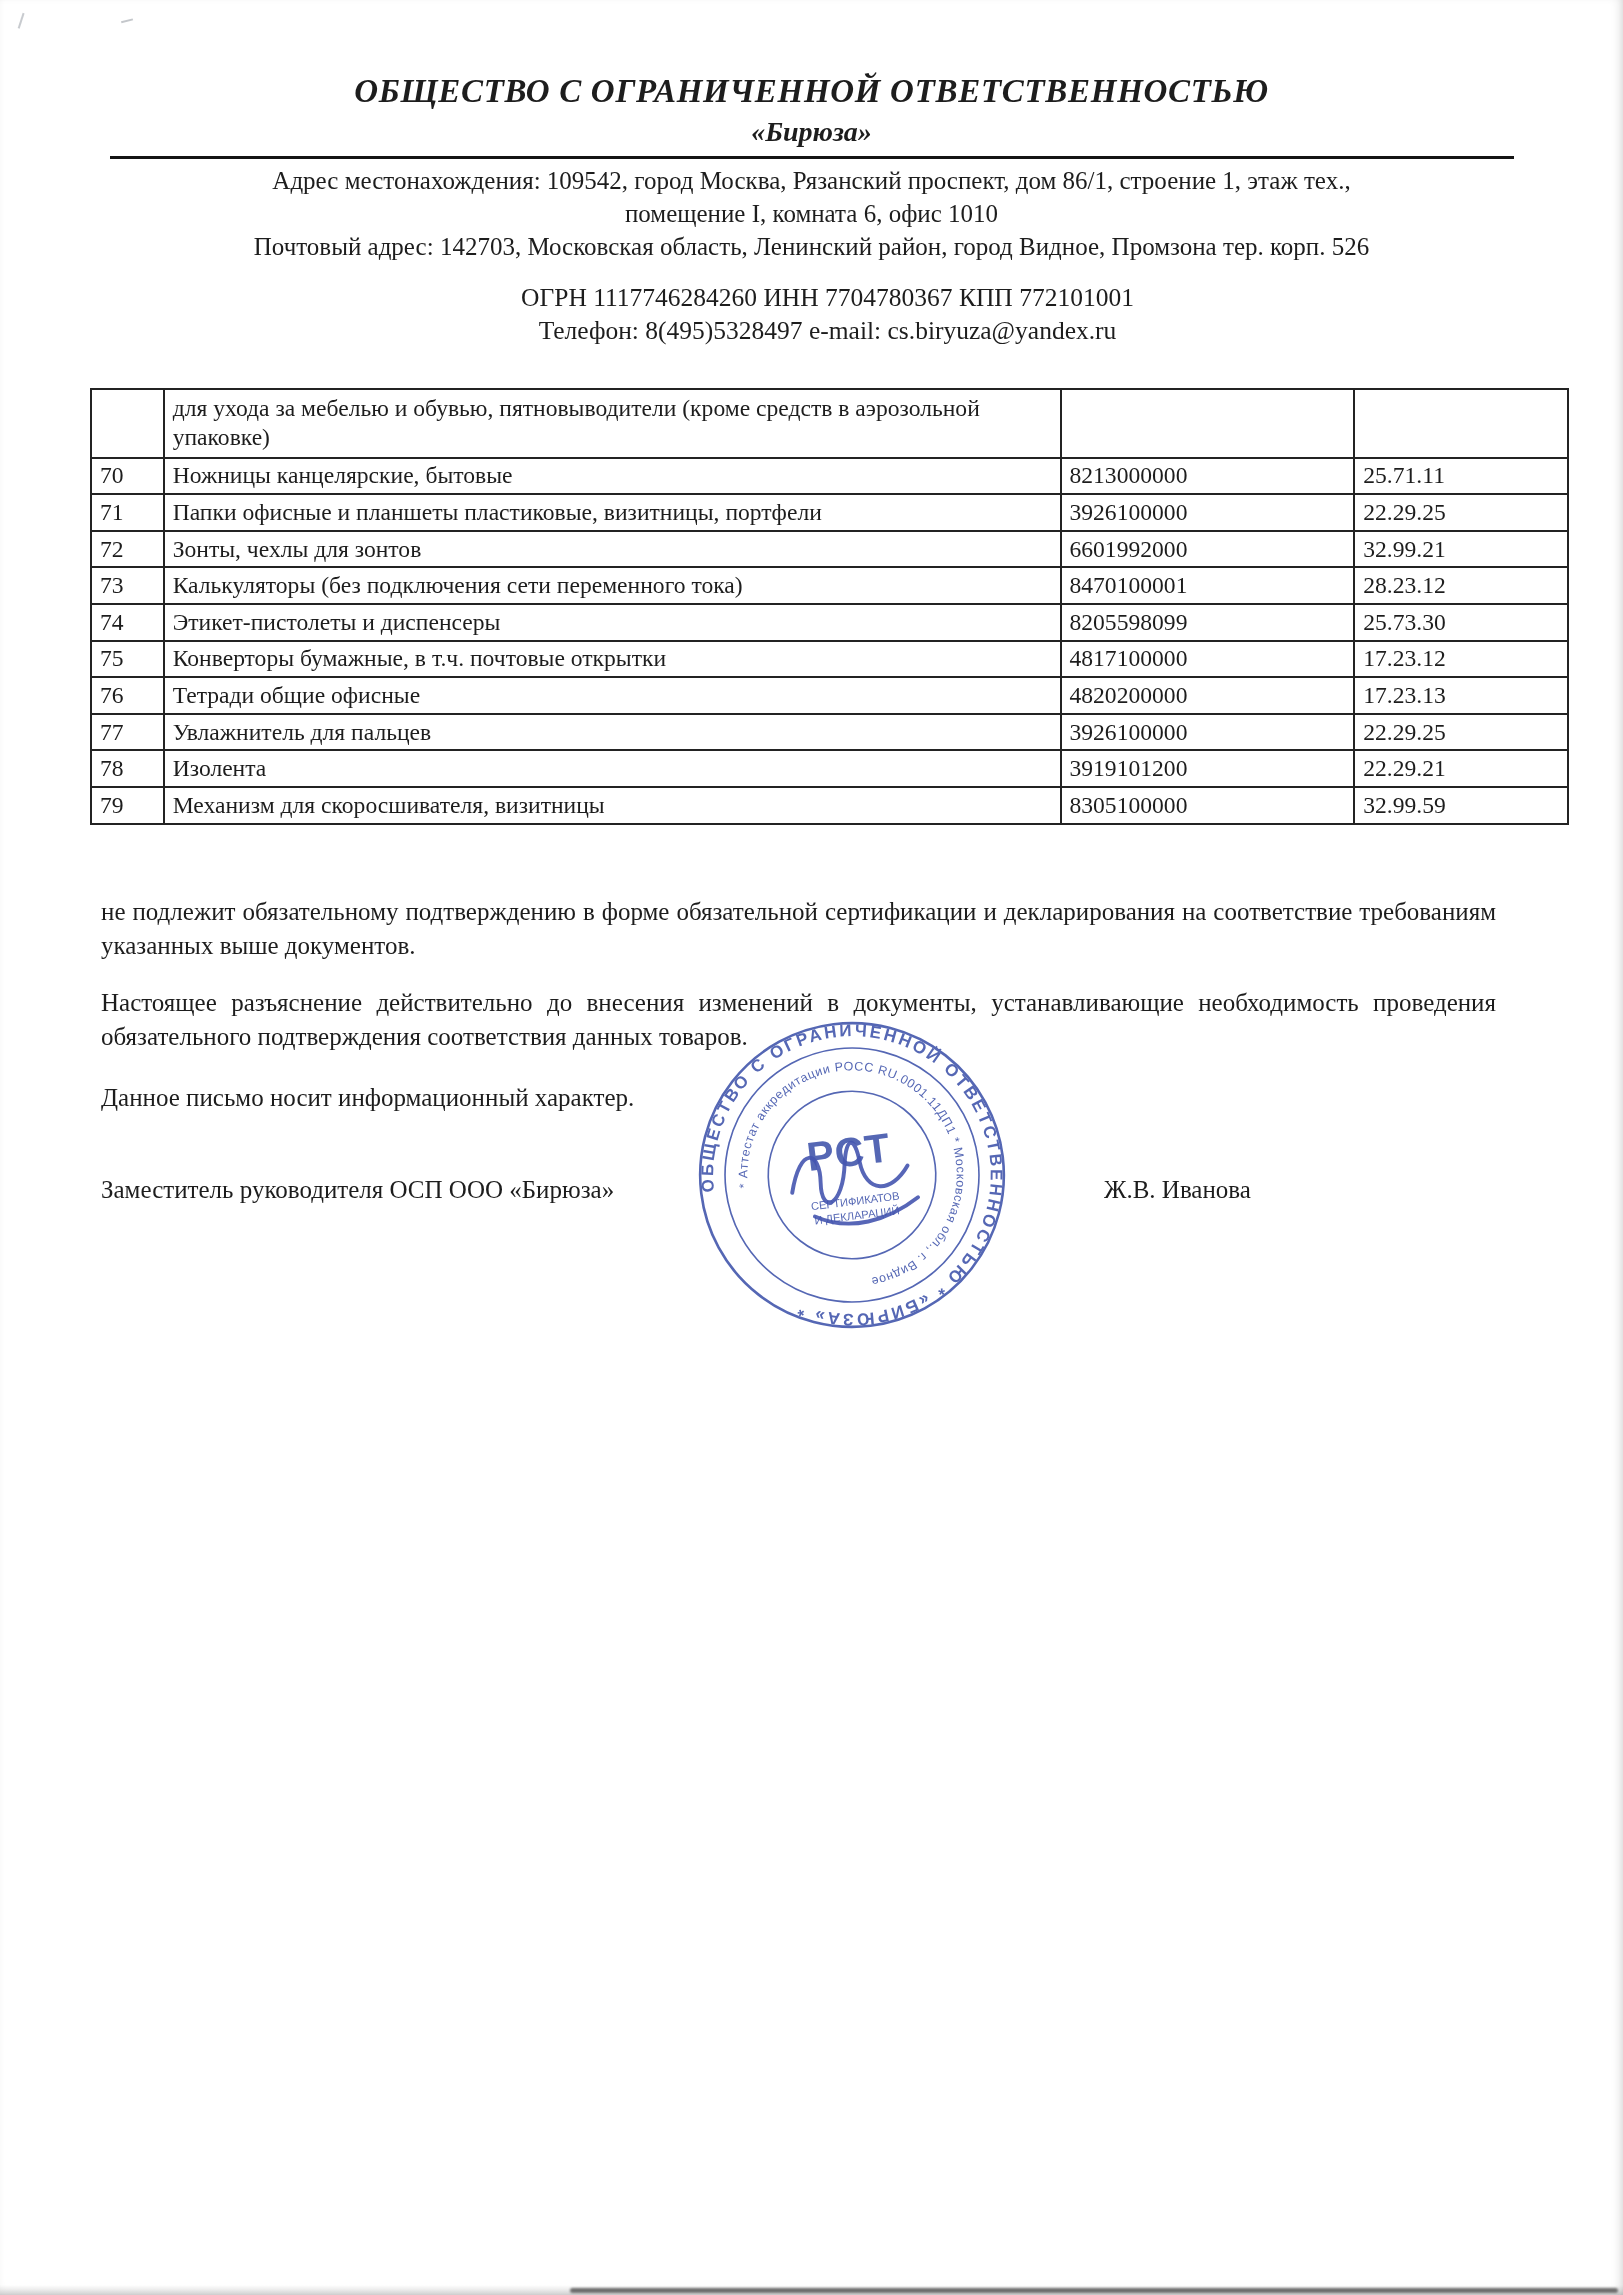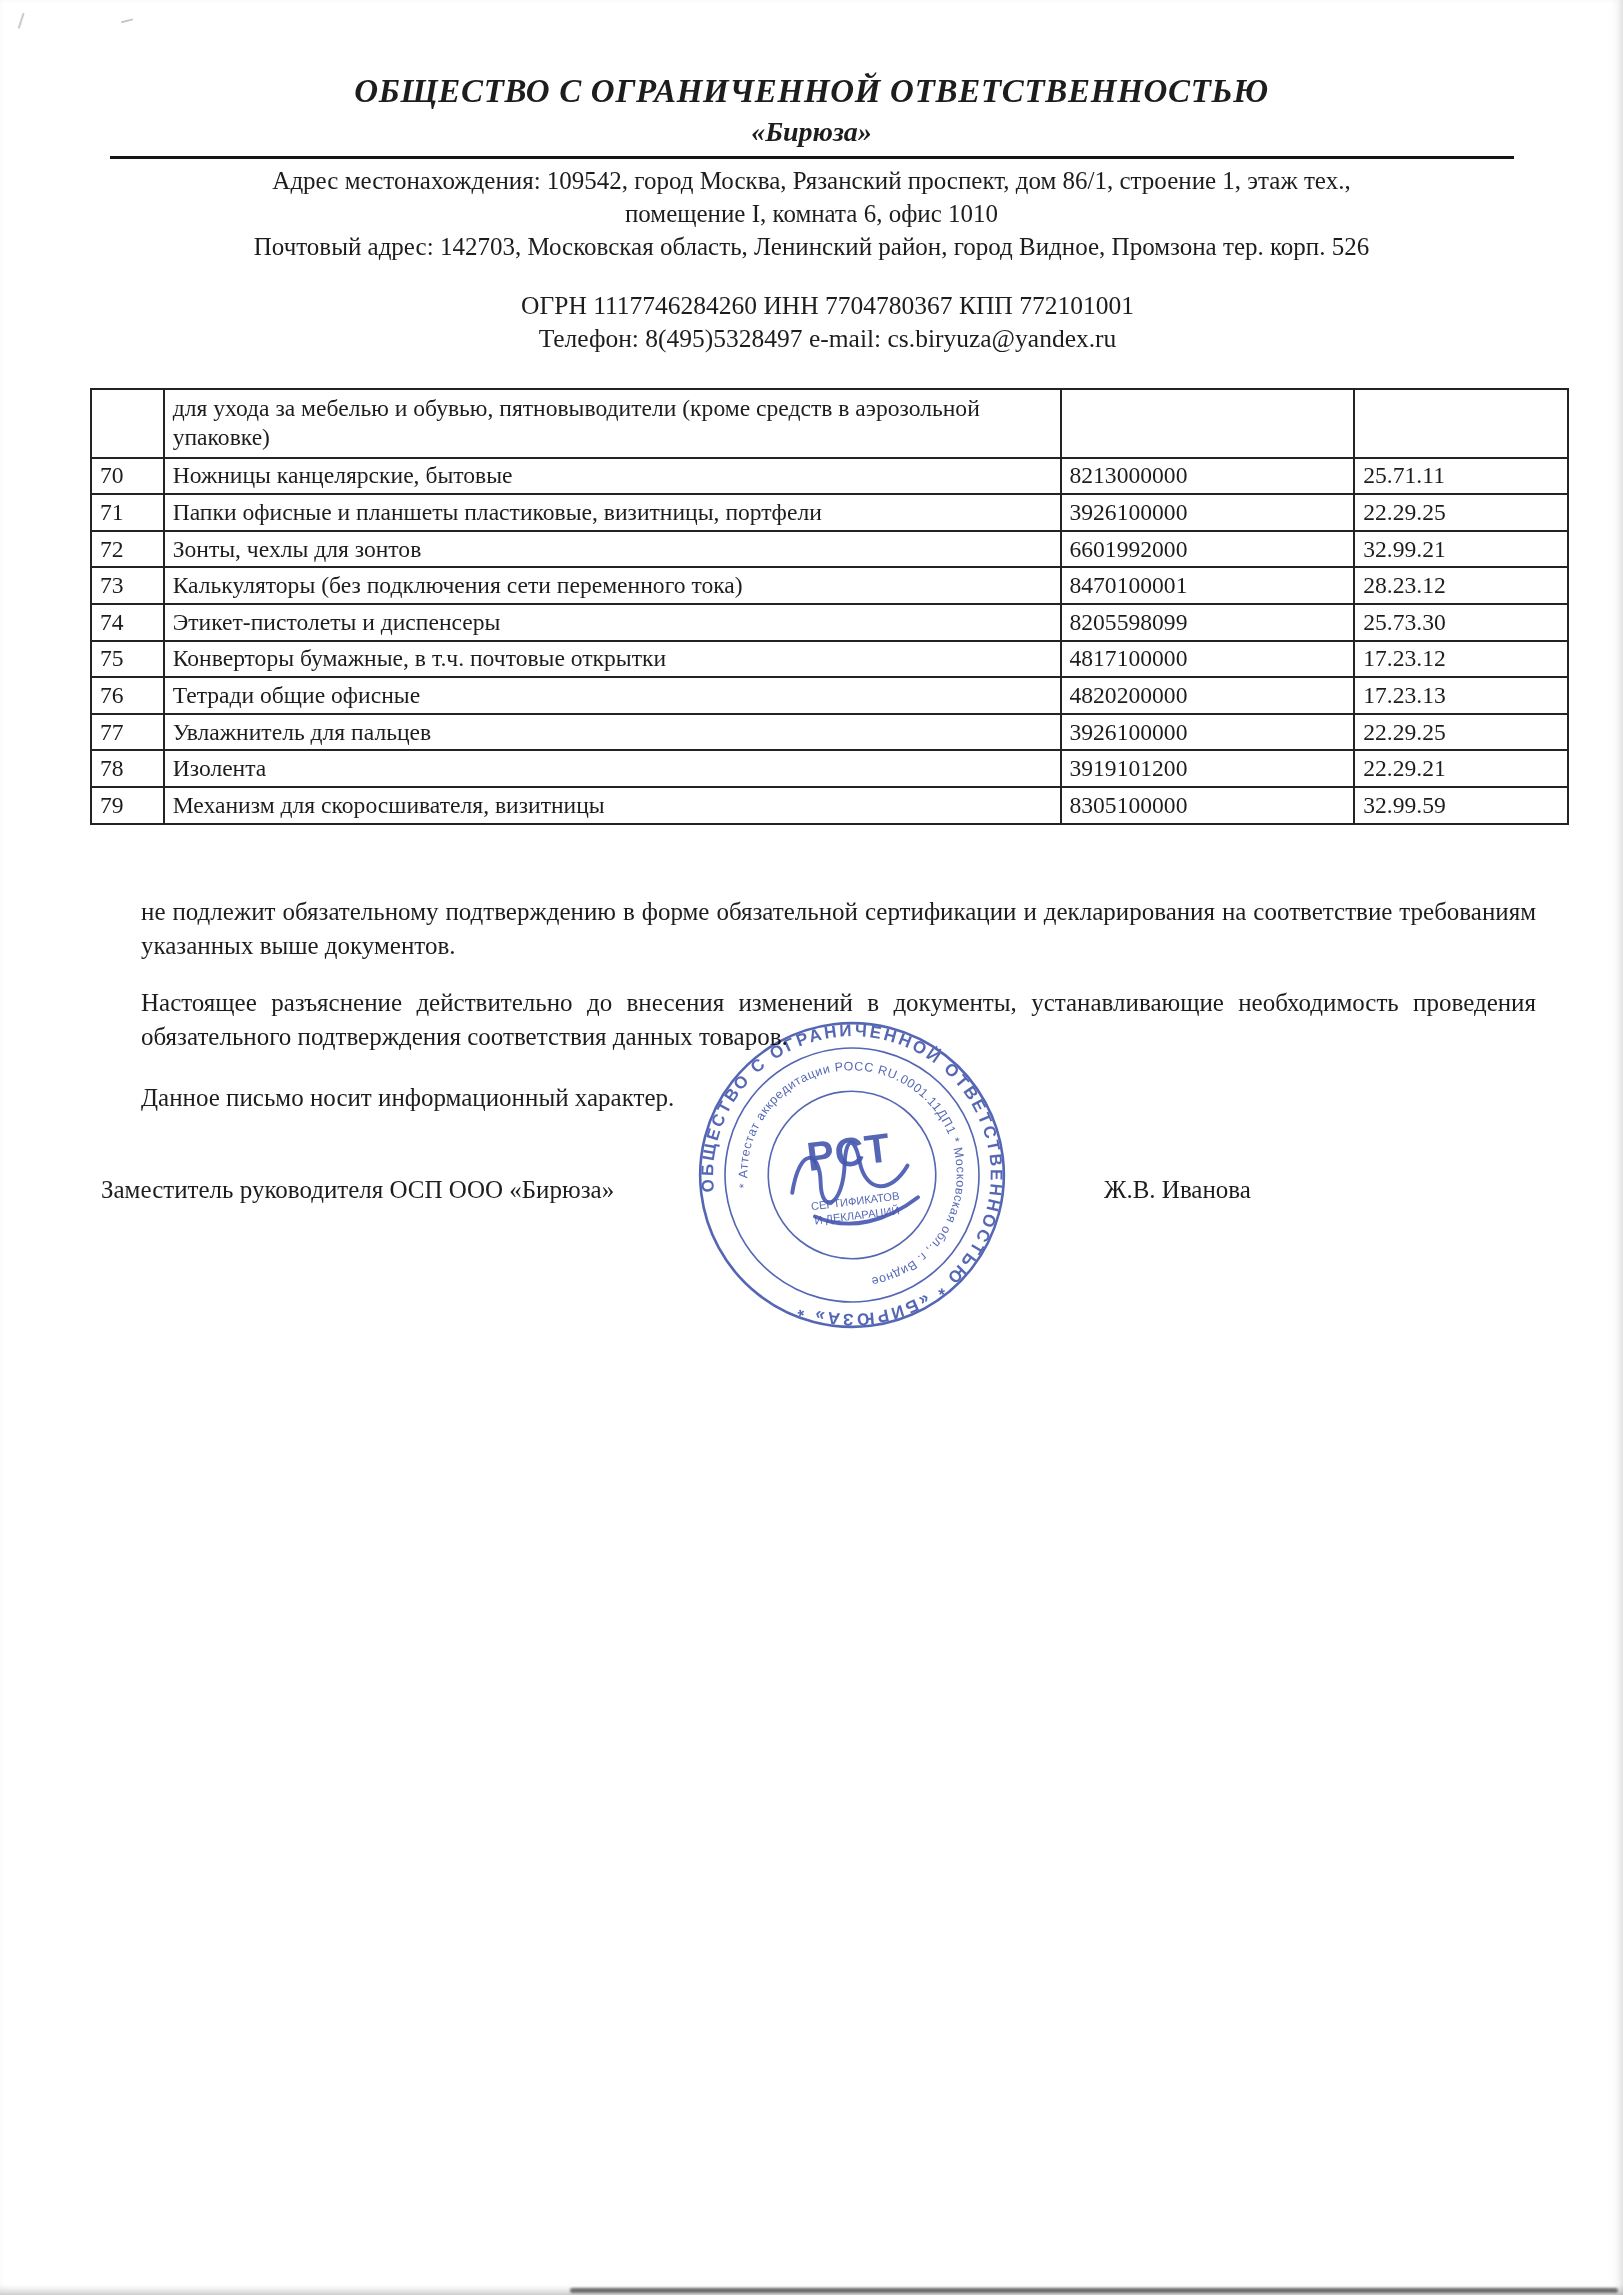--- a/index.html
+++ b/index.html
@@ -14,21 +14,21 @@
     box-shadow: inset -7.9px 0 10.5px -6.5px rgba(0,0,0,.16),
                 inset 0 -5.2px 9.2px -3.9px rgba(0,0,0,.10);
   }
 
   
   .header { position:absolute; top:73px; left:0; width:1623px; text-align:center; }
   .org-type { font-size:33px; font-weight:bold; font-style:italic; letter-spacing:0.7px; }
   .org-name { font-size:28px; font-weight:bold; font-style:italic; margin-top:6px; }
   .rule { width:1404px; margin:7.9px auto 5.2px auto; height:3.3px; background:#141414; }
   .addr { font-size:25px; line-height:33px; }
-  .reg-block { margin-top:26px; font-size:25.5px; line-height:33px;padding-left:32px; }
+  .reg-block { margin-top:18px; font-size:25.5px; line-height:33px;padding-left:32px; }
 
   
   table.items {
     position:absolute; top:388px; left:90px;
     width:1406px;
     border-collapse:collapse; table-layout:fixed;
   }
   table.items td {
     border:2px solid #232323;
     font-size:23.6px; line-height:29px;
@@ -39,21 +39,21 @@
   }
   td.c-num  { width:55px;  text-align:left; padding:1.3px 2.6px; }
   td.c-item { width:879px; }
   td.c-code { width:276px; }
   td.c-okpd { width:196px; }
   tr.cont td { height:64px; }
 
   
   .para {
     position:absolute; left:101px; width:1395px;
-    font-size:25px; line-height:34px; text-align:justify;margin-left:40px;
+    font-size:25px; line-height:34px; text-align:justify;
   }
   .p1 { top:895px; }
   .p2 { top:986px; }
   .p3 { top:1081px; width:auto; text-align:left; }
 
   
   .sig-row { position:absolute; top:1176px; left:101px; width:1395px; height:39px; }
   .sig-position { position:absolute; left:0; top:0; font-size:25px; }
   .sig-name { position:absolute; left:1003px; top:0; font-size:25px; }
 

